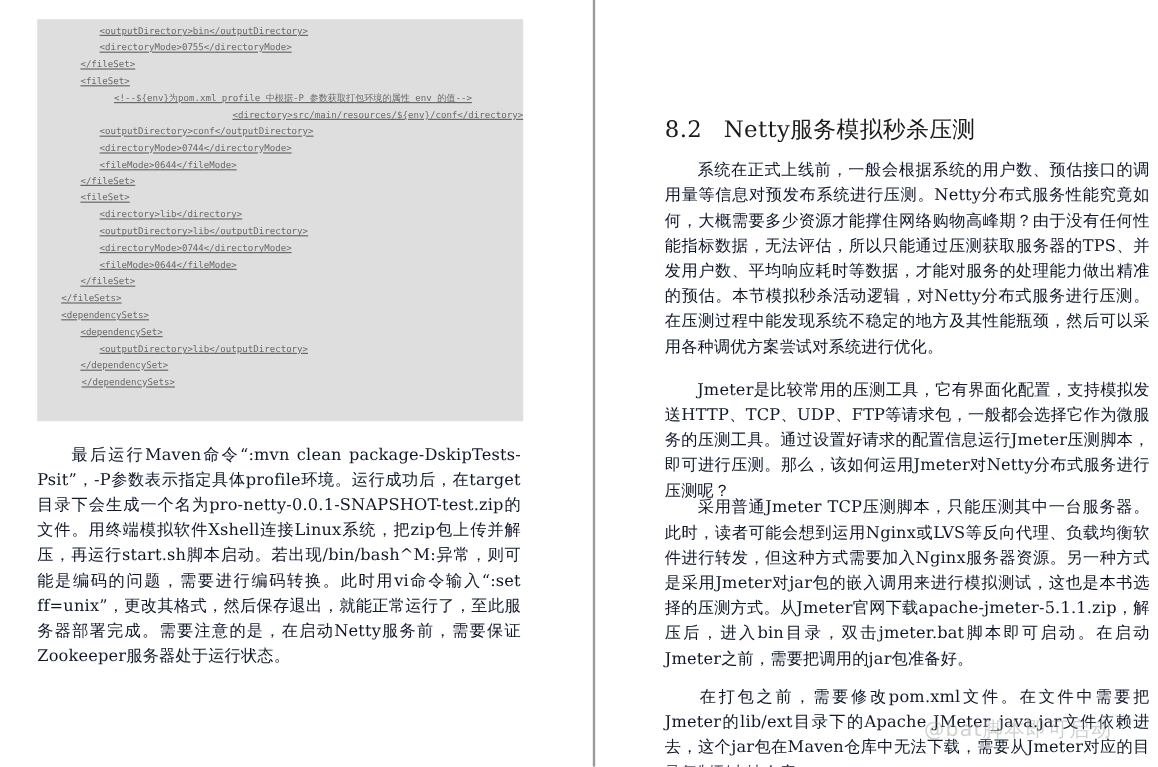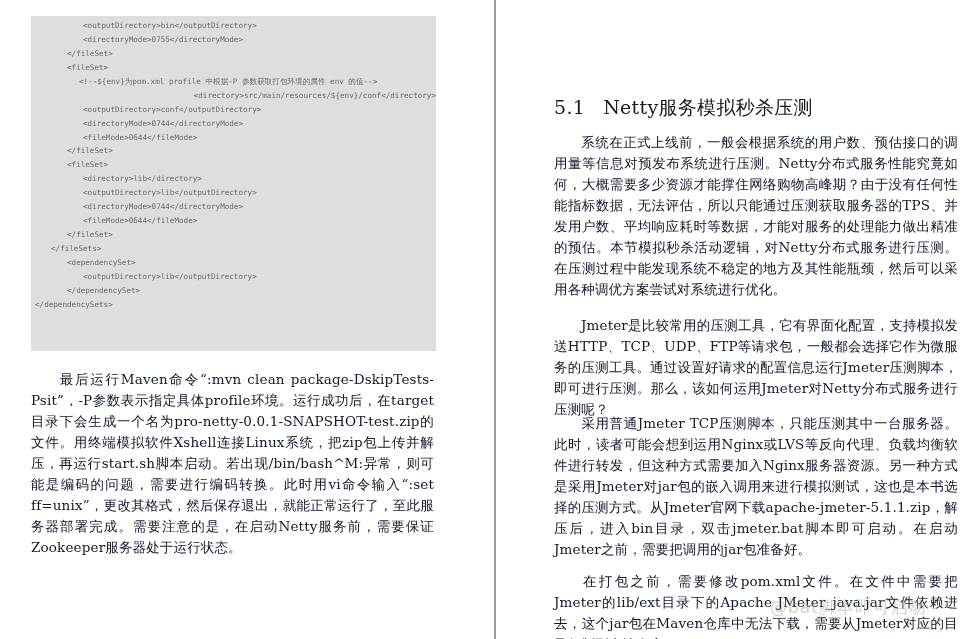--- a/index.html
+++ b/index.html
@@ -16,21 +16,21 @@
     background: #9a9a9a;
   }
   .code-block {
     position: absolute; left: 31px; top: 16px; width: 405px; height: 335px;
     background: #dedede;
     font-family: "DejaVu Sans Mono", "Liberation Mono", monospace;
     font-size: 7.6px; color: #6a6a6a;
     padding-top: 3px; box-sizing: border-box;
   }
   .code-line {
-    height: 13.95px; line-height: 13.95px; white-space: pre;
+    height: 13.95px; line-height: 13.95px; white-space: pre; text-decoration: underline;
   }
   .para {
     position: absolute; font-size: 13.5px; line-height: 21px;
     letter-spacing: 0.15px; text-align: justify; color: #0f172a;
   }
   .para .indent { display: inline-block; width: 27px; }
   .left-para { left: 31px; top: 369px; width: 403px; }
   .section-title {
     position: absolute; left: 554px; top: 95px;
     font-size: 19px; color: #1a1a1a; letter-spacing: 0.3px;
@@ -46,46 +46,47 @@
 </style>
 </head>
 <body>
 
 <div class="page page-left">
   <div class="code-block" id="code-block">
       <div class="code-line" style="padding-left: 52px;">&lt;outputDirectory&gt;bin&lt;/outputDirectory&gt;</div>
       <div class="code-line" style="padding-left: 52px;">&lt;directoryMode&gt;0755&lt;/directoryMode&gt;</div>
       <div class="code-line" style="padding-left: 36px;">&lt;/fileSet&gt;</div>
       <div class="code-line" style="padding-left: 36px;">&lt;fileSet&gt;</div>
-      <div class="code-line" style="padding-left: 48px;">&lt;!--${env}为pom.xml profile 中根据-P 参数获取打包环境的属性 env 的值--&gt;</div>
+      <div class="code-line" style="padding-left: 64px;">&lt;!--${env}为pom.xml profile 中根据-P 参数获取打包环境的属性 env 的值--&gt;</div>
       <div class="code-line" style="padding-left: 52px; text-align: right;">&lt;directory&gt;src/main/resources/${env}/conf&lt;/directory&gt;</div>
       <div class="code-line" style="padding-left: 52px;">&lt;outputDirectory&gt;conf&lt;/outputDirectory&gt;</div>
       <div class="code-line" style="padding-left: 52px;">&lt;directoryMode&gt;0744&lt;/directoryMode&gt;</div>
       <div class="code-line" style="padding-left: 52px;">&lt;fileMode&gt;0644&lt;/fileMode&gt;</div>
       <div class="code-line" style="padding-left: 36px;">&lt;/fileSet&gt;</div>
       <div class="code-line" style="padding-left: 36px;">&lt;fileSet&gt;</div>
       <div class="code-line" style="padding-left: 52px;">&lt;directory&gt;lib&lt;/directory&gt;</div>
       <div class="code-line" style="padding-left: 52px;">&lt;outputDirectory&gt;lib&lt;/outputDirectory&gt;</div>
       <div class="code-line" style="padding-left: 52px;">&lt;directoryMode&gt;0744&lt;/directoryMode&gt;</div>
       <div class="code-line" style="padding-left: 52px;">&lt;fileMode&gt;0644&lt;/fileMode&gt;</div>
       <div class="code-line" style="padding-left: 36px;">&lt;/fileSet&gt;</div>
       <div class="code-line" style="padding-left: 20px;">&lt;/fileSets&gt;</div>
+      <div class="code-line" style="padding-left: 20px;">&lt;dependencySets&gt;</div>
       <div class="code-line" style="padding-left: 36px;">&lt;dependencySet&gt;</div>
       <div class="code-line" style="padding-left: 52px;">&lt;outputDirectory&gt;lib&lt;/outputDirectory&gt;</div>
       <div class="code-line" style="padding-left: 36px;">&lt;/dependencySet&gt;</div>
-      <div class="code-line" style="padding-left: 4px;">&lt;/dependencySets&gt;</div>
+      <div class="code-line" style="padding-left: 37px;">&lt;/dependencySets&gt;</div>
     </div>
   <div class="para left-para"><span class="indent"></span><span>最后运行Maven命令“:mvn clean package-DskipTests-Psit”，-P参数表示指定具体profile环境。运行成功后，在target目录下会生成一个名为pro-netty-0.0.1-SNAPSHOT-test.zip的文件。用终端模拟软件Xshell连接Linux系统，把zip包上传并解压，再运行start.sh脚本启动。若出现/bin/bash^M:异常，则可能是编码的问题，需要进行编码转换。此时用vi命令输入“:set ff=unix”，更改其格式，然后保存退出，就能正常运行了，至此服务器部署完成。需要注意的是，在启动Netty服务前，需要保证Zookeeper服务器处于运行状态。</span></div>
 </div>
 
 <div class="divider"></div>
 
 <div class="page-right-wrap">
   <div class="section-title">
-    <span class="num">5.1</span><span>Netty服务模拟秒杀压测</span>
+    <span class="num">8.2</span><span>Netty服务模拟秒杀压测</span>
   </div>
   <div class="para r-para" style="top:132px;"><span class="indent"></span><span>系统在正式上线前，一般会根据系统的用户数、预估接口的调用量等信息对预发布系统进行压测。Netty分布式服务性能究竟如何，大概需要多少资源才能撑住网络购物高峰期？由于没有任何性能指标数据，无法评估，所以只能通过压测获取服务器的TPS、并发用户数、平均响应耗时等数据，才能对服务的处理能力做出精准的预估。本节模拟秒杀活动逻辑，对Netty分布式服务进行压测。在压测过程中能发现系统不稳定的地方及其性能瓶颈，然后可以采用各种调优方案尝试对系统进行优化。</span></div>
   <div class="para r-para" style="top:315px;"><span class="indent"></span><span>Jmeter是比较常用的压测工具，它有界面化配置，支持模拟发送HTTP、TCP、UDP、FTP等请求包，一般都会选择它作为微服务的压测工具。通过设置好请求的配置信息运行Jmeter压测脚本，即可进行压测。那么，该如何运用Jmeter对Netty分布式服务进行压测呢？</span></div>
   <div class="para r-para" style="top:413px;"><span class="indent"></span><span>采用普通Jmeter TCP压测脚本，只能压测其中一台服务器。此时，读者可能会想到运用Nginx或LVS等反向代理、负载均衡软件进行转发，但这种方式需要加入Nginx服务器资源。另一种方式是采用Jmeter对jar包的嵌入调用来进行模拟测试，这也是本书选择的压测方式。从Jmeter官网下载apache-jmeter-5.1.1.zip，解压后，进入bin目录，双击jmeter.bat脚本即可启动。在启动Jmeter之前，需要把调用的jar包准备好。</span></div>
   <div class="para r-para" style="top:571px;"><span class="indent"></span><span>在打包之前，需要修改pom.xml文件。在文件中需要把Jmeter的lib/ext目录下的Apache JMeter_java.jar文件依赖进去，这个jar包在Maven仓库中无法下载，需要从Jmeter对应的目录复制到本地仓库</span></div>
 </div>
 
 <div class="watermark">@bat脚本即可启动</div>
 
 </body></html>

